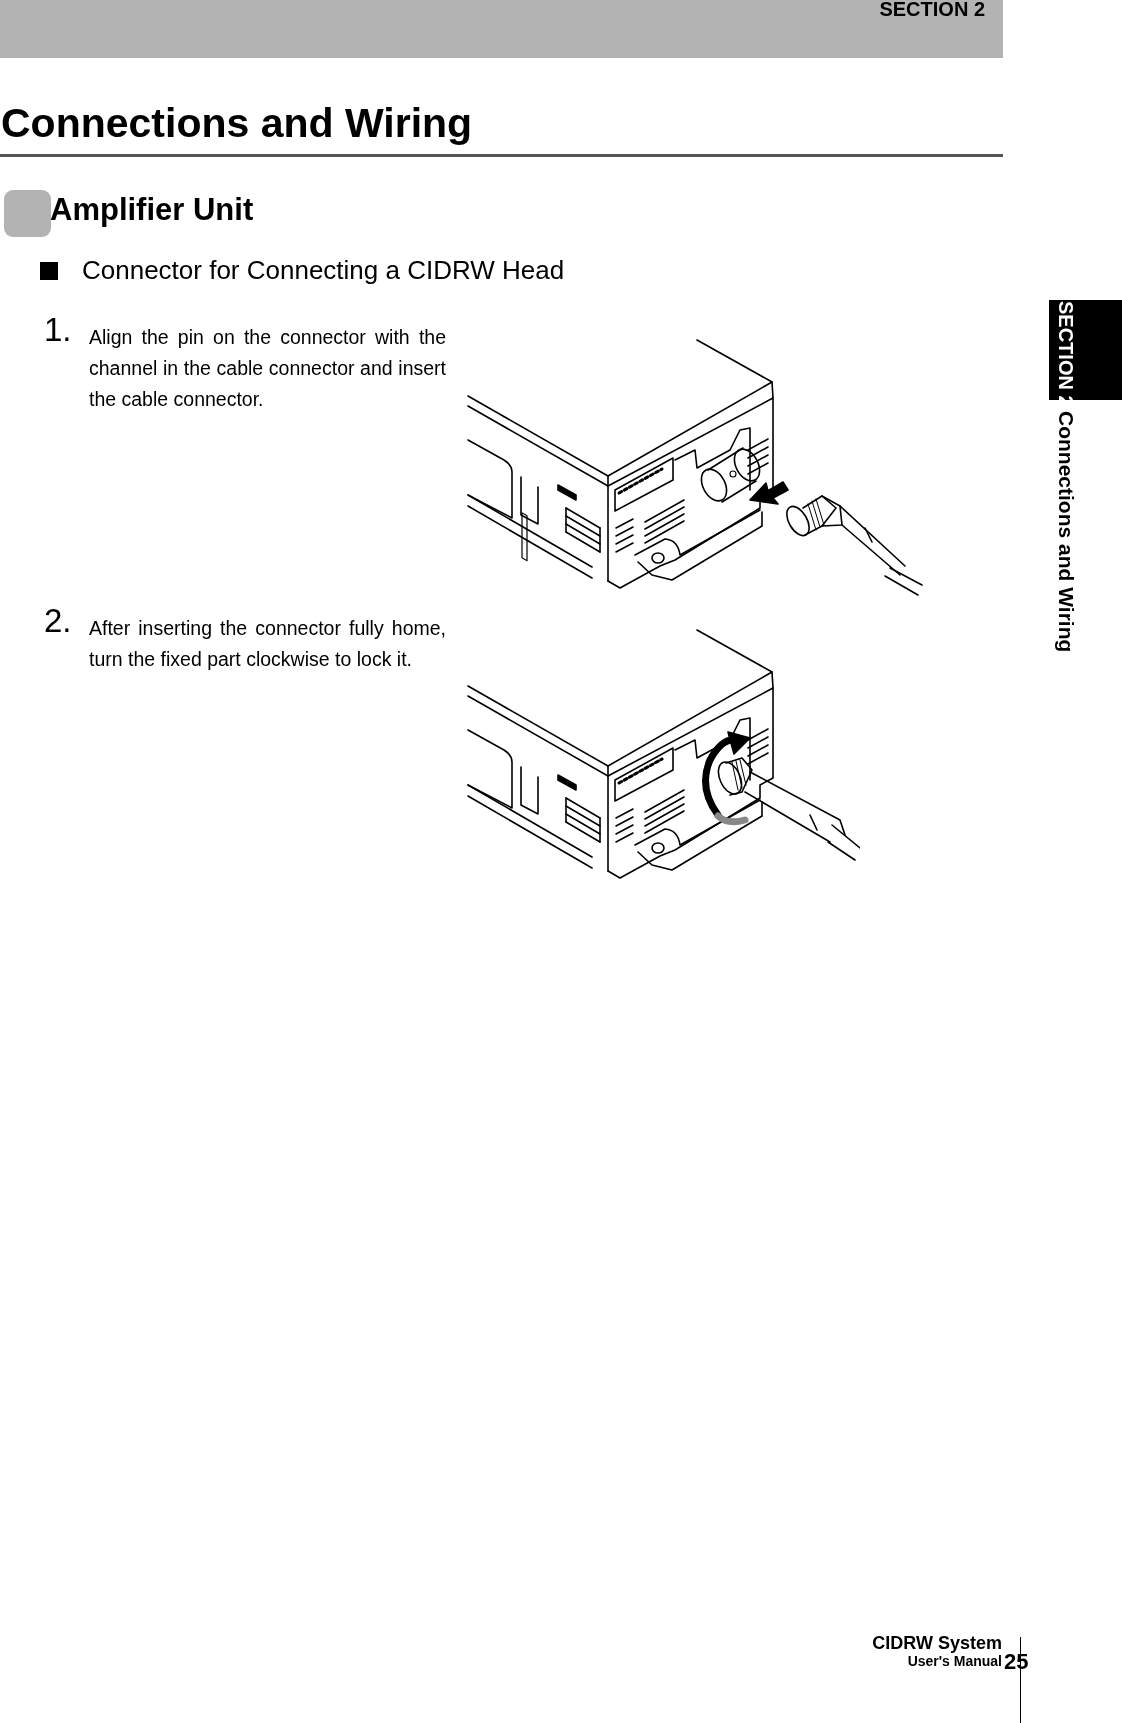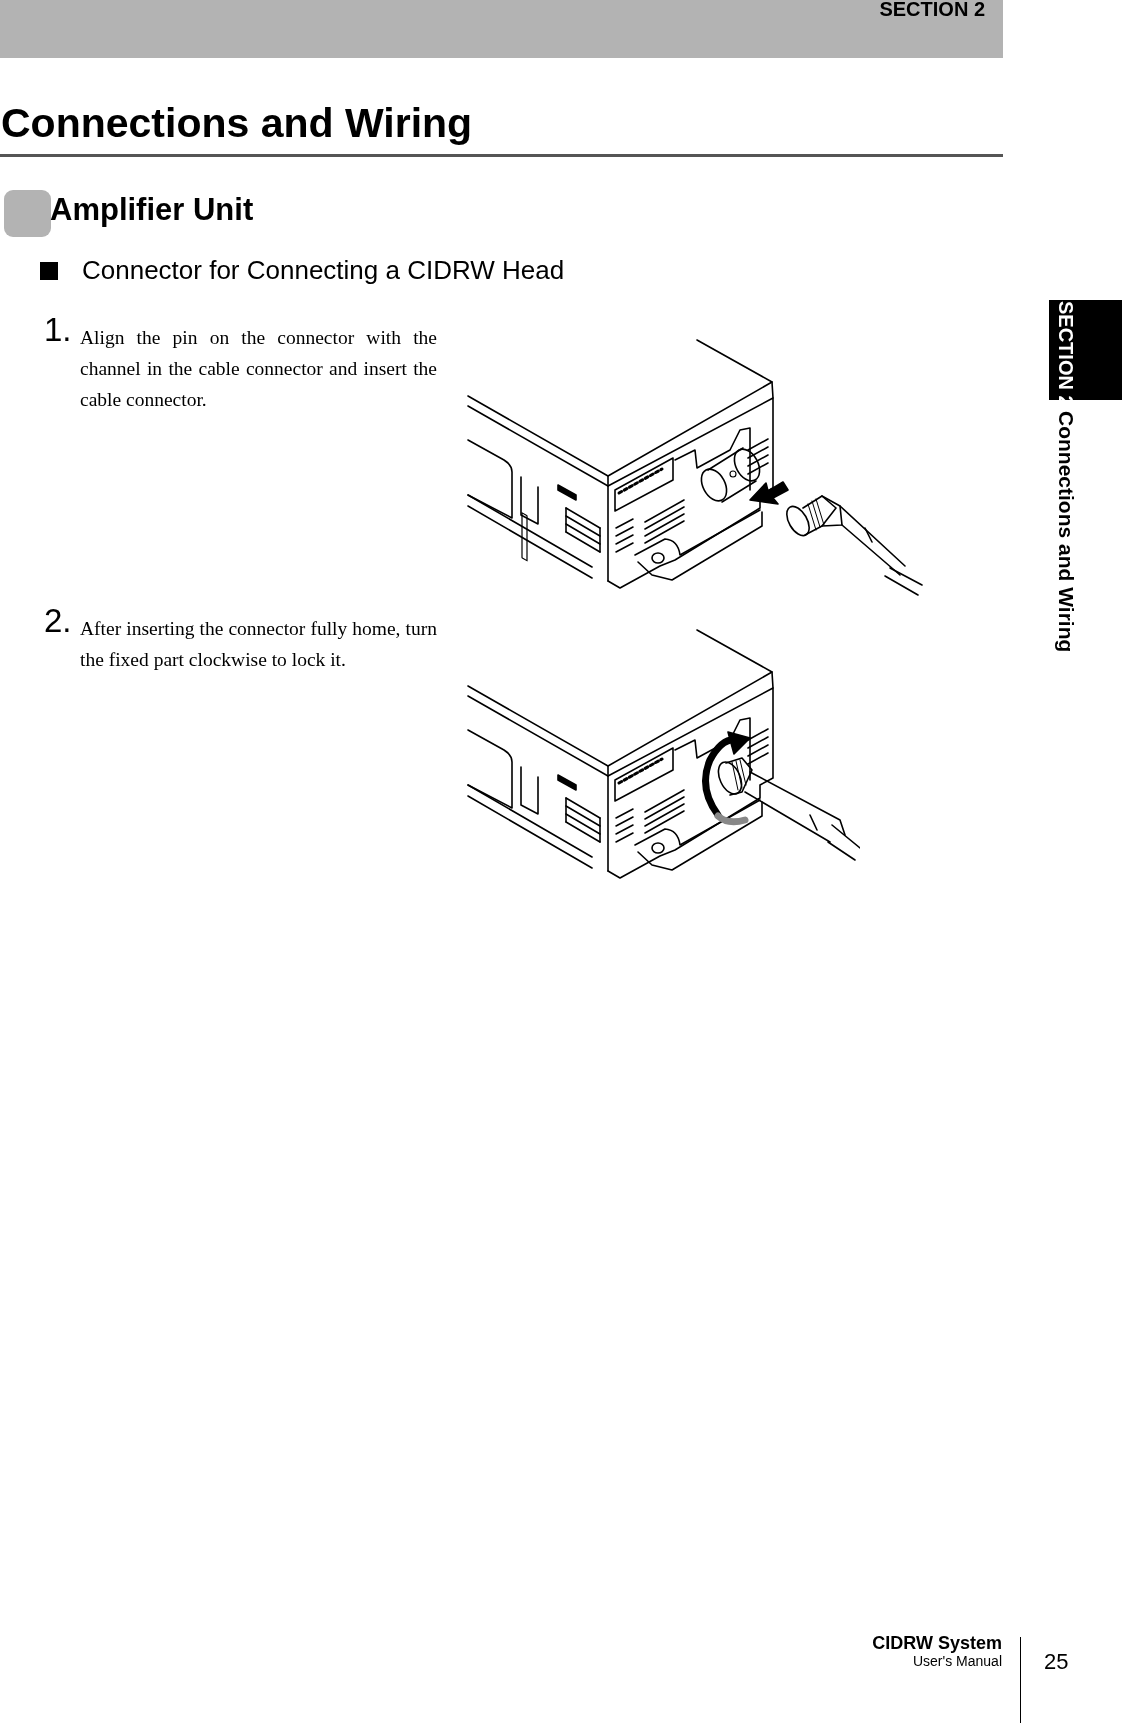--- a/index.html
+++ b/index.html
@@ -40,22 +40,22 @@
     display: flex; align-items: center; white-space: nowrap; gap: 17px;
   }
   .h3-square { width: 18px; height: 18px; background: #000; margin-right: 7px; margin-top: 1px; }
   .h3-title { font-size: 26px; line-height: 32px; }
 
   .step-num {
     position: absolute; left: 44px;
     font-size: 33px; line-height: 36px;
   }
   .step-body {
-    position: absolute; left: 80px; width: 357px;
-    font-size: 19.5px; line-height: 31px; text-align: justify; text-align-last: left; font-family: Liberation Serif, serif;
+    position: absolute; left: 89px; width: 357px;
+    font-size: 19.5px; line-height: 31px; text-align: justify; text-align-last: left;
   }
   .step-note {
     font-size: 16px; line-height: 25px; text-align: left; margin-top: 1px;
   }
 
   .figure { position: absolute; }
   .figure svg { display: block; }
 
   .side-tab-black {
     position: absolute; left: 1049px; top: 300px; width: 73px; height: 100px; background: #000;
@@ -70,28 +70,28 @@
     transform-origin: 0 0; transform: translate(26px, 0) rotate(90deg);
     color: #000; font-weight: bold; font-size: 21px; line-height: 26px; white-space: nowrap;
   }
 
   .footer-product {
     position: absolute; right: 120px; top: 1631px;
     font-weight: bold; font-size: 18px; line-height: 24px; text-align: right; white-space: nowrap;
   }
   .footer-manual {
     position: absolute; right: 120px; top: 1653px;
-    font-weight: normal; font-size: 14px; line-height: 17px; text-align: right; white-space: nowrap;
+    font-weight: bold; font-size: 14px; line-height: 17px; text-align: right; white-space: nowrap;
   }
   .footer-divider {
     position: absolute; left: 1020px; top: 1637px; width: 1px; height: 86px; background: #000;
   }
   .page-number {
-    position: absolute; left: 1044px; top: 1649px;
-    font-weight: normal; font-size: 22px; line-height: 26px;
+    position: absolute; left: 1004px; top: 1649px;
+    font-weight: bold; font-size: 22px; line-height: 26px;
   }
 </style>
 </head>
 <body>
 
 <div class="header-bar">
   <div class="header-section">SECTION 2</div>
 </div>
 
 <div class="page-title">Connections and Wiring</div>

